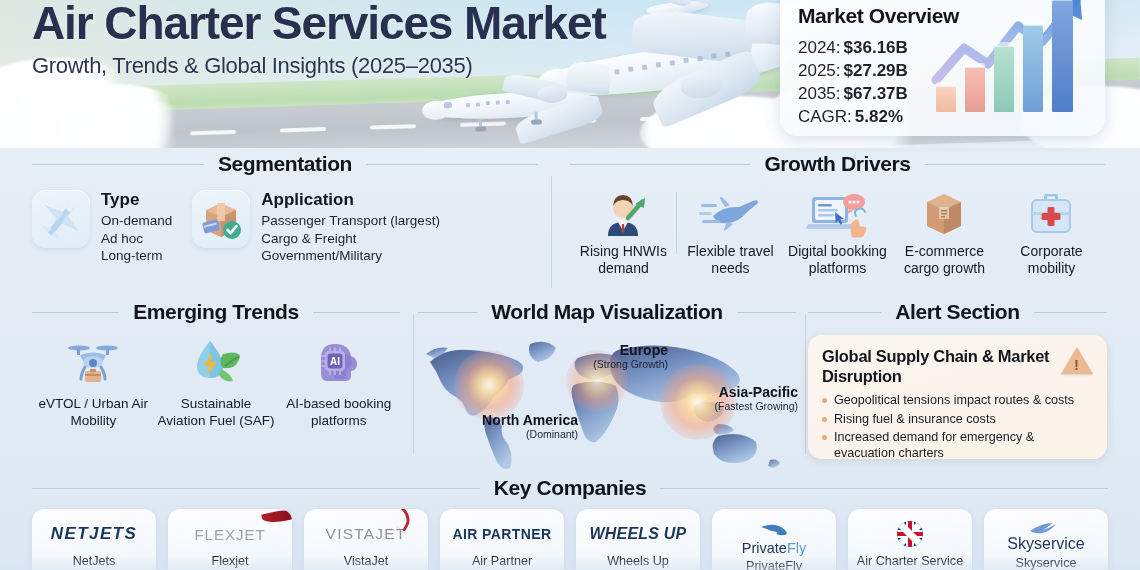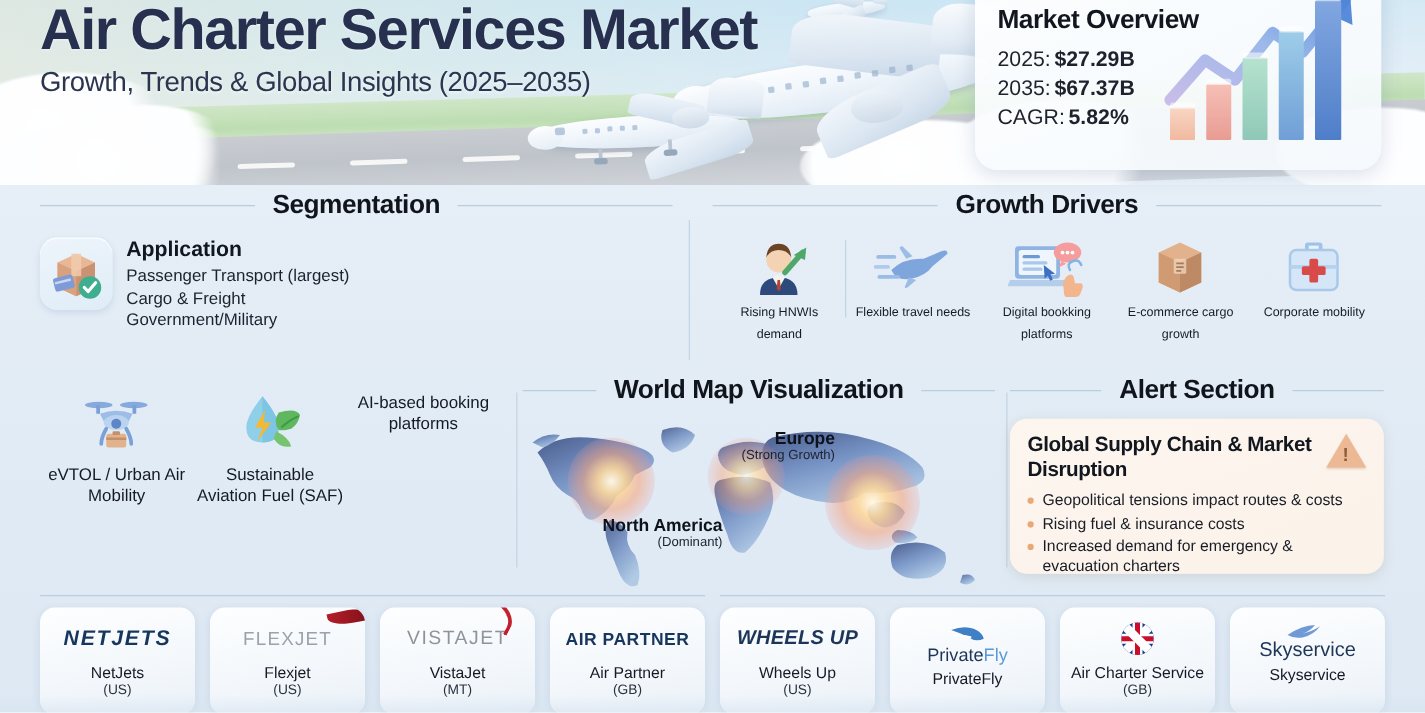--- a/index.html
+++ b/index.html
@@ -141,21 +141,21 @@
     background: linear-gradient(160deg, #eef5fb 0%, #dfecf7 100%);
     box-shadow: 0 2px 5px rgba(120,150,185,.22), inset 0 1px 0 rgba(255,255,255,.9);
     position: relative;
   }
   .seg-h { font-size: 17px; font-weight: 700; color: #101622; margin-bottom: 2px; }
   .seg-l { font-size: 13.5px; color: #1b2230; line-height: 17.5px; white-space: nowrap; }
 
   .gd-body { display: flex; margin-top: 12px; align-items: flex-start; }
   .gd-item { flex: 1; text-align: center; position: relative; padding: 0 4px; }
   .gd-ico { height: 50px; position: relative; margin: 0 auto 5px; width: 62px; }
-  .gd-lab { font-size: 10px; color: #141a26; line-height: 16.5px; }
+  .gd-lab { font-size: 14px; color: #141a26; line-height: 16.5px; }
 
   .row3 { position: absolute; left: 0; top: 300px; width: 1140px; height: 175px; display: flex; }
   .et-col  { width: 412px; padding: 0 12px 0 32px; position: relative; }
   .map-col { width: 390px; padding: 0 6px; position: relative; }
   .al-col  { width: 338px; padding: 0 33px 0 6px; position: relative; }
 
   .et-body { display: flex; margin-top: 14px; }
   .et-item { flex: 1; text-align: center; padding: 0 2px; }
   .et-ico { height: 52px; width: 54px; margin: 0 auto 6px; position: relative; }
   .et-lab { font-size: 13.5px; color: #141a26; line-height: 16.5px; }
@@ -334,20 +334,23 @@
     <div class="title-wrap">
       <div class="main-title">Air Charter Services Market</div>
       <div class="sub-title">Growth, Trends &amp; Global Insights (2025–2035)</div>
     </div>
   </div>
 
   <div class="mkt-card">
     <div class="mkt-title">Market Overview</div>
     <div class="mkt-rows">
       <div class="mkt-row">
+        <span>2024:</span><b>$36.16B</b>
+      </div>
+      <div class="mkt-row">
         <span>2025:</span><b>$27.29B</b>
       </div>
       <div class="mkt-row">
         <span>2035:</span><b>$67.37B</b>
       </div>
       <div class="mkt-row">
         <span>CAGR:</span><b>5.82%</b>
       </div>
     </div>
 
@@ -374,20 +377,40 @@
   <div class="row2">
 
     <div class="seg-col">
       <div class="sec-head">
         <span class="rule"></span>
         <span class="txt">Segmentation</span>
         <span class="rule"></span>
       </div>
 
       <div class="seg-body">
+        <div class="seg-item">
+          <div class="icon-tile">
+            <svg width="58" height="58" viewBox="0 0 58 58">
+              <g transform="rotate(38 29 29)">
+                <rect x="26" y="10" width="6.5" height="38" rx="3.2" fill="#b9d6ef"></rect>
+                <path d="M29 9 q3.2 0 3.2 5 l0 4 -6.4 0 0 -4 q0 -5 3.2 -5z" fill="#e8f2fb"></path>
+                <path d="M7 28 L27 22 L27 32 Z" fill="#cfe3f5"></path>
+                <path d="M51 28 L31.5 22 L31.5 32 Z" fill="#cfe3f5"></path>
+                <path d="M18 46 L27 42 L27 48 Z" fill="#d9e9f7"></path>
+                <path d="M40 46 L31.5 42 L31.5 48 Z" fill="#d9e9f7"></path>
+              </g>
+            </svg>
+          </div>
+          <div>
+            <div class="seg-h">Type</div>
+            <div class="seg-l">On-demand</div>
+            <div class="seg-l">Ad hoc</div>
+            <div class="seg-l">Long-term</div>
+          </div>
+        </div>
 
         <div class="seg-item">
           <div class="icon-tile">
             <svg width="58" height="58" viewBox="0 0 58 58">
               <path d="M14 20 L29 13 L44 20 L44 40 L29 47 L14 40 Z" fill="#e8b896"></path>
               <path d="M14 20 L29 27 L29 47 L14 40 Z" fill="#d9a27e"></path>
               <path d="M29 27 L44 20 L44 40 L29 47 Z" fill="#c99272"></path>
               <rect x="25" y="13" width="8" height="18" fill="#f0cbae" opacity=".85"></rect>
               <rect x="11" y="31" width="16" height="11" rx="2" fill="#7e9bd8" transform="rotate(-14 19 36)"></rect>
               <rect x="12" y="34" width="13" height="2" fill="#c9d8f0" transform="rotate(-14 19 36)"></rect>
@@ -497,20 +520,25 @@
           <div class="gd-lab">Corporate mobility</div>
         </div>
 
       </div>
     </div>
   </div>
 
   <div class="row3">
 
     <div class="et-col">
+      <div class="sec-head">
+        <span class="rule"></span>
+        <span class="txt">Emerging Trends</span>
+        <span class="rule"></span>
+      </div>
       <div class="et-body">
 
 
         <div class="et-item">
           <div class="et-ico">
             <svg width="54" height="52" viewBox="0 0 54 52">
               <ellipse cx="13" cy="10" rx="11" ry="2.6" fill="#86aade"></ellipse>
               <ellipse cx="41" cy="10" rx="11" ry="2.6" fill="#86aade"></ellipse>
               <rect x="11" y="10" width="3" height="7" fill="#7ba0d6"></rect>
               <rect x="40" y="10" width="3" height="7" fill="#7ba0d6"></rect>
@@ -535,20 +563,38 @@
               <path d="M23 14 l-8 14 l6 0 l-4 11 l11 -15 l-6 0z" fill="#f5b833"></path>
               <path d="M34 16 q14 -4 17 2 q-3 14 -17 12 q-5 -7 0 -14z" fill="#5fb85f"></path>
               <path d="M36 28 q8 -7 14 -9" stroke="#3f9a45" stroke-width="1.6" fill="none"></path>
               <path d="M32 31 q10 5 12 12 q-9 2 -14 -6z" fill="#76c46f"></path>
             </svg>
           </div>
           <div class="et-lab">Sustainable Aviation Fuel (SAF)</div>
         </div>
 
         <div class="et-item">
+          <div class="et-ico">
+            <svg width="54" height="52" viewBox="0 0 54 52">
+              <path d="M9 20 q0 -14 14 -14 q14 0 16 12 q6 2 6 8 q0 6 -6 7 l0 5 q0 5 -6 5 l-18 0 q-6 0 -6 -8z" fill="#9a8ed8"></path>
+              <path d="M34 16 q6 2 6 8 q0 6 -6 7 l0 5 q0 5 -6 5 l-6 0 0 -25z" fill="#8277cc" opacity=".6"></path>
+              <rect x="13" y="13" width="20" height="20" rx="4" fill="#b9afe8"></rect>
+              <rect x="15.5" y="15.5" width="15" height="15" rx="3" fill="#6f63b8"></rect>
+              <text x="23" y="26.5" font-family="Liberation Sans, sans-serif" font-size="10" font-weight="700" fill="#ffffff" text-anchor="middle">AI</text>
+              <rect x="17" y="9.5" width="2" height="4" fill="#b9afe8"></rect>
+              <rect x="22" y="9.5" width="2" height="4" fill="#b9afe8"></rect>
+              <rect x="27" y="9.5" width="2" height="4" fill="#b9afe8"></rect>
+              <rect x="9.5" y="17" width="4" height="2" fill="#b9afe8"></rect>
+              <rect x="9.5" y="22" width="4" height="2" fill="#b9afe8"></rect>
+              <rect x="9.5" y="27" width="4" height="2" fill="#b9afe8"></rect>
+              <rect x="17" y="33" width="2" height="4" fill="#b9afe8"></rect>
+              <rect x="22" y="33" width="2" height="4" fill="#b9afe8"></rect>
+              <rect x="27" y="33" width="2" height="4" fill="#b9afe8"></rect>
+            </svg>
+          </div>
           <div class="et-lab">AI-based booking platforms</div>
         </div>
 
       </div>
       <div class="vrule" style="right:-2px;top:14px;height:140px;"></div>
     </div>
 
     <div class="map-col">
       <div class="sec-head">
         <span class="rule"></span>
@@ -591,20 +637,24 @@
         <div class="hotspot" style="left:242px;top:32px;width:76px;height:76px;"></div>
 
         <div class="map-lab" style="left:0px;top:80px;width:160px;">
           <div class="n">North America</div>
           <div class="s">(Dominant)</div>
         </div>
         <div class="map-lab" style="left:120px;top:10px;width:130px;">
           <div class="n">Europe</div>
           <div class="s">(Strong Growth)</div>
         </div>
+        <div class="map-lab" style="left:252px;top:52px;width:128px;">
+          <div class="n">Asia-Pacific</div>
+          <div class="s">(Fastest Growing)</div>
+        </div>
       </div>
       <div class="vrule" style="right:-4px;top:14px;height:140px;"></div>
     </div>
 
     <div class="al-col">
       <div class="sec-head">
         <span class="rule"></span>
         <span class="txt">Alert Section</span>
         <span class="rule"></span>
       </div>
@@ -628,20 +678,21 @@
           </div>
         </div>
       </div>
     </div>
   </div>
 
   <div class="row4">
     <div class="comp-head">
       <div class="sec-head">
         <span class="rule"></span>
+        <span class="txt">Key Companies</span>
         <span class="rule"></span>
       </div>
     </div>
 
     <div class="comp-grid">
 
       <div class="comp-card">
         <div class="logo">
           <span class="l-netjets">NETJETS</span>
         </div>

